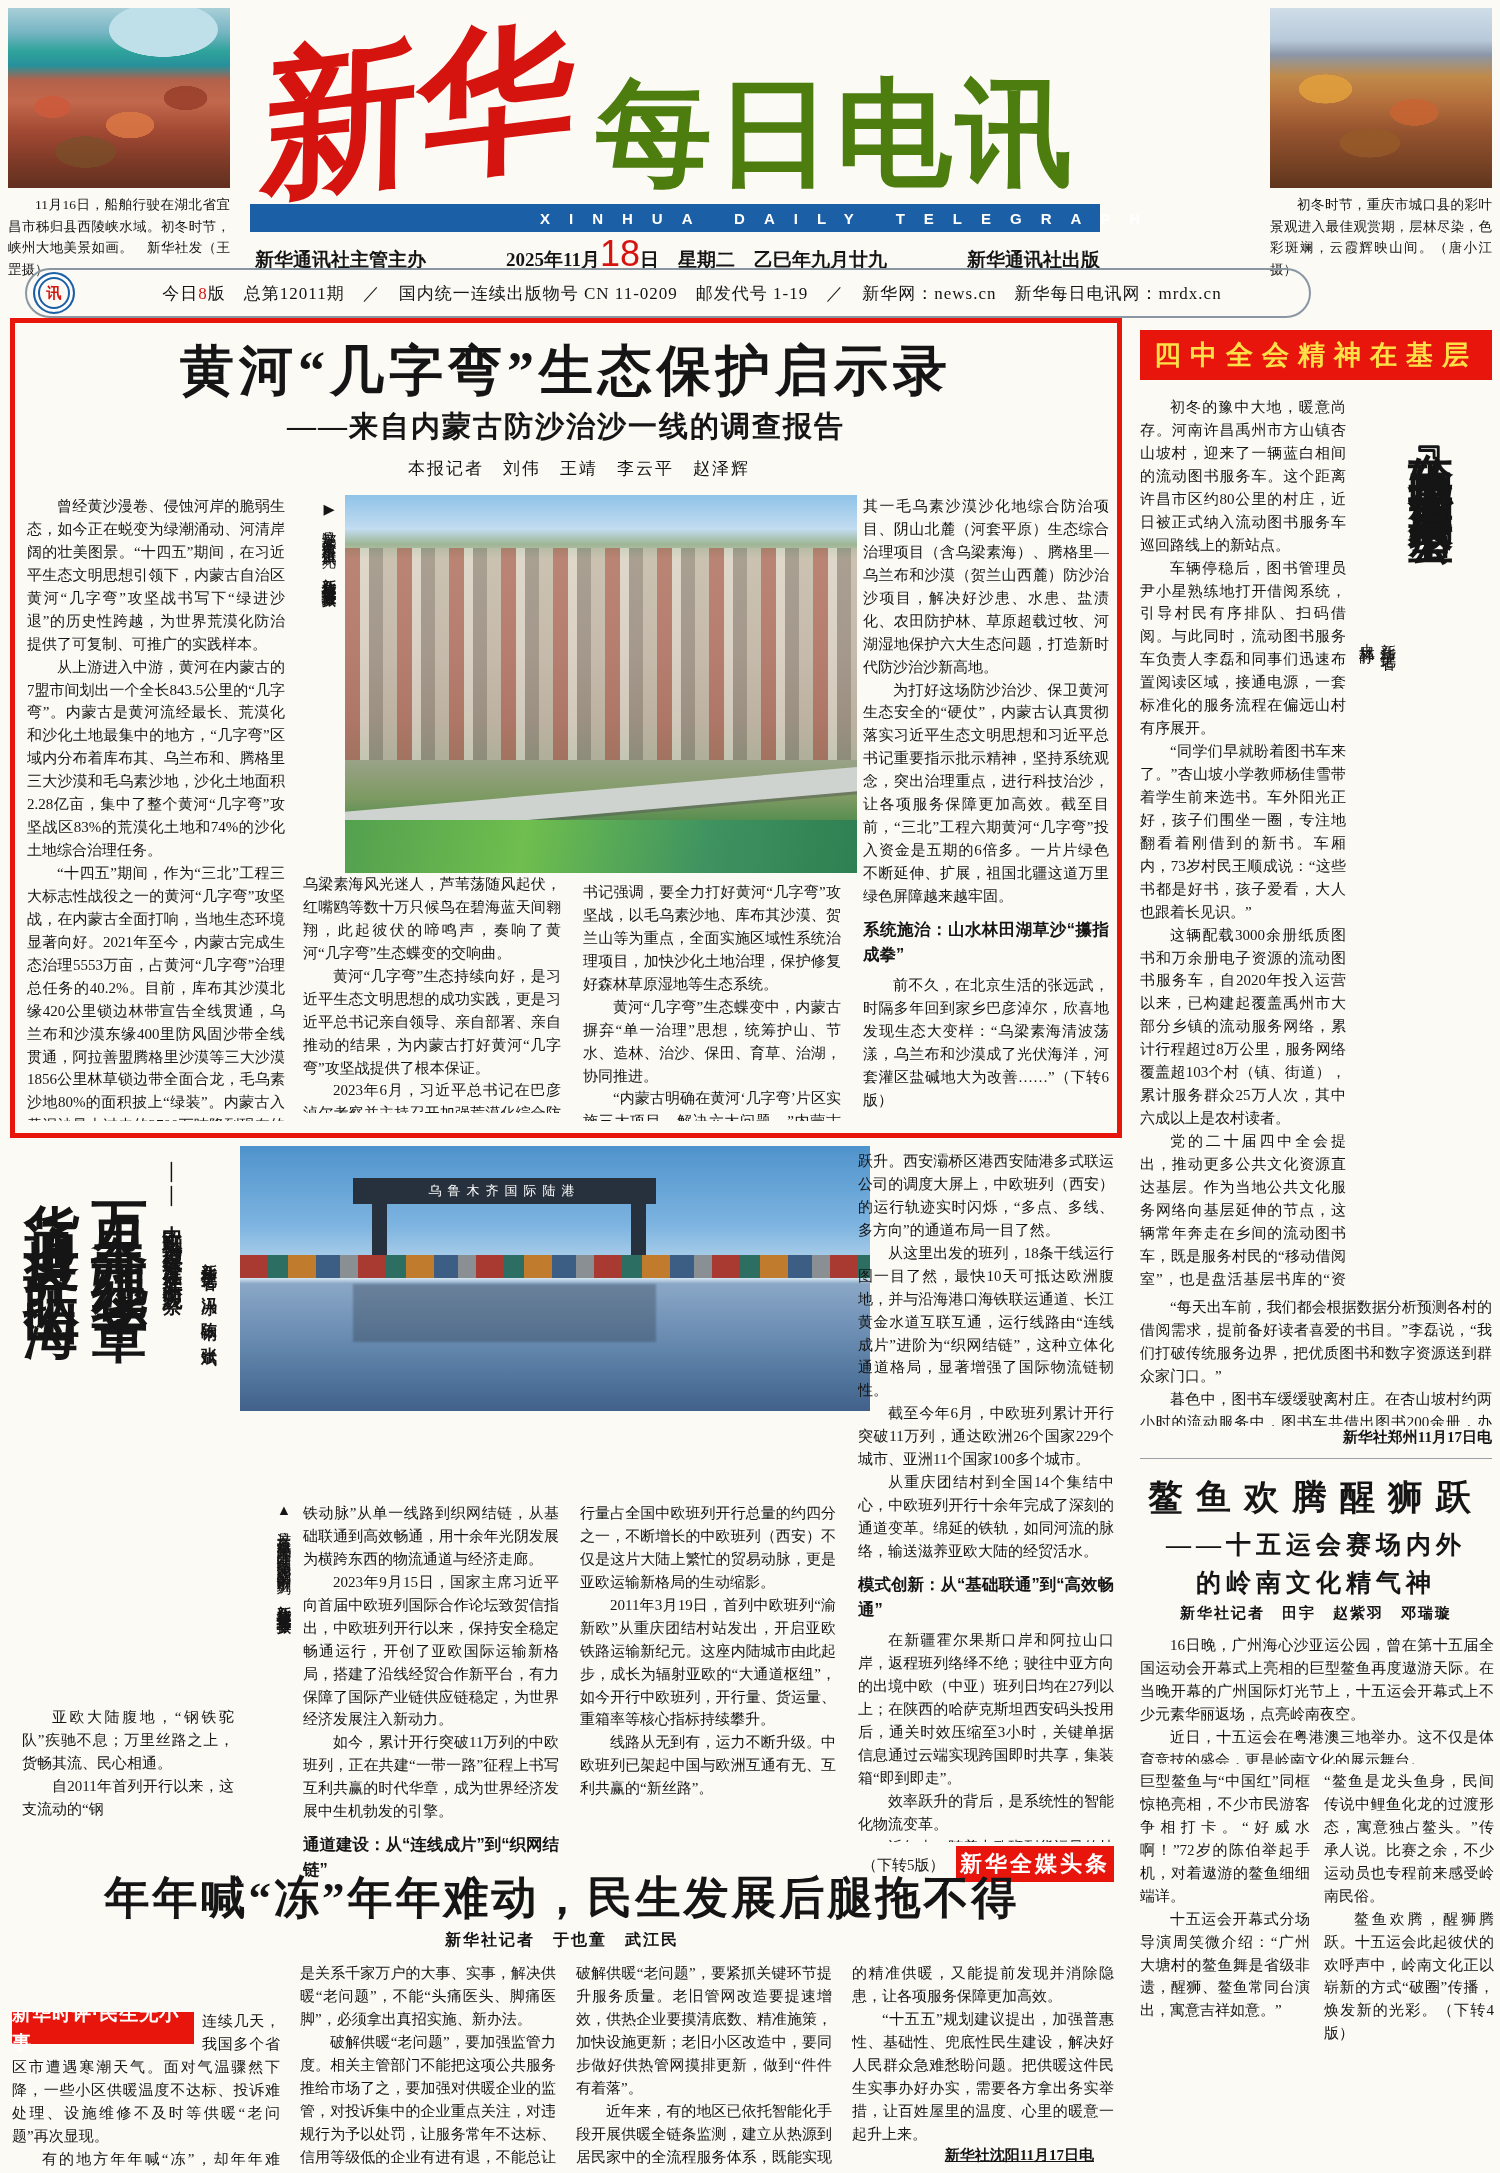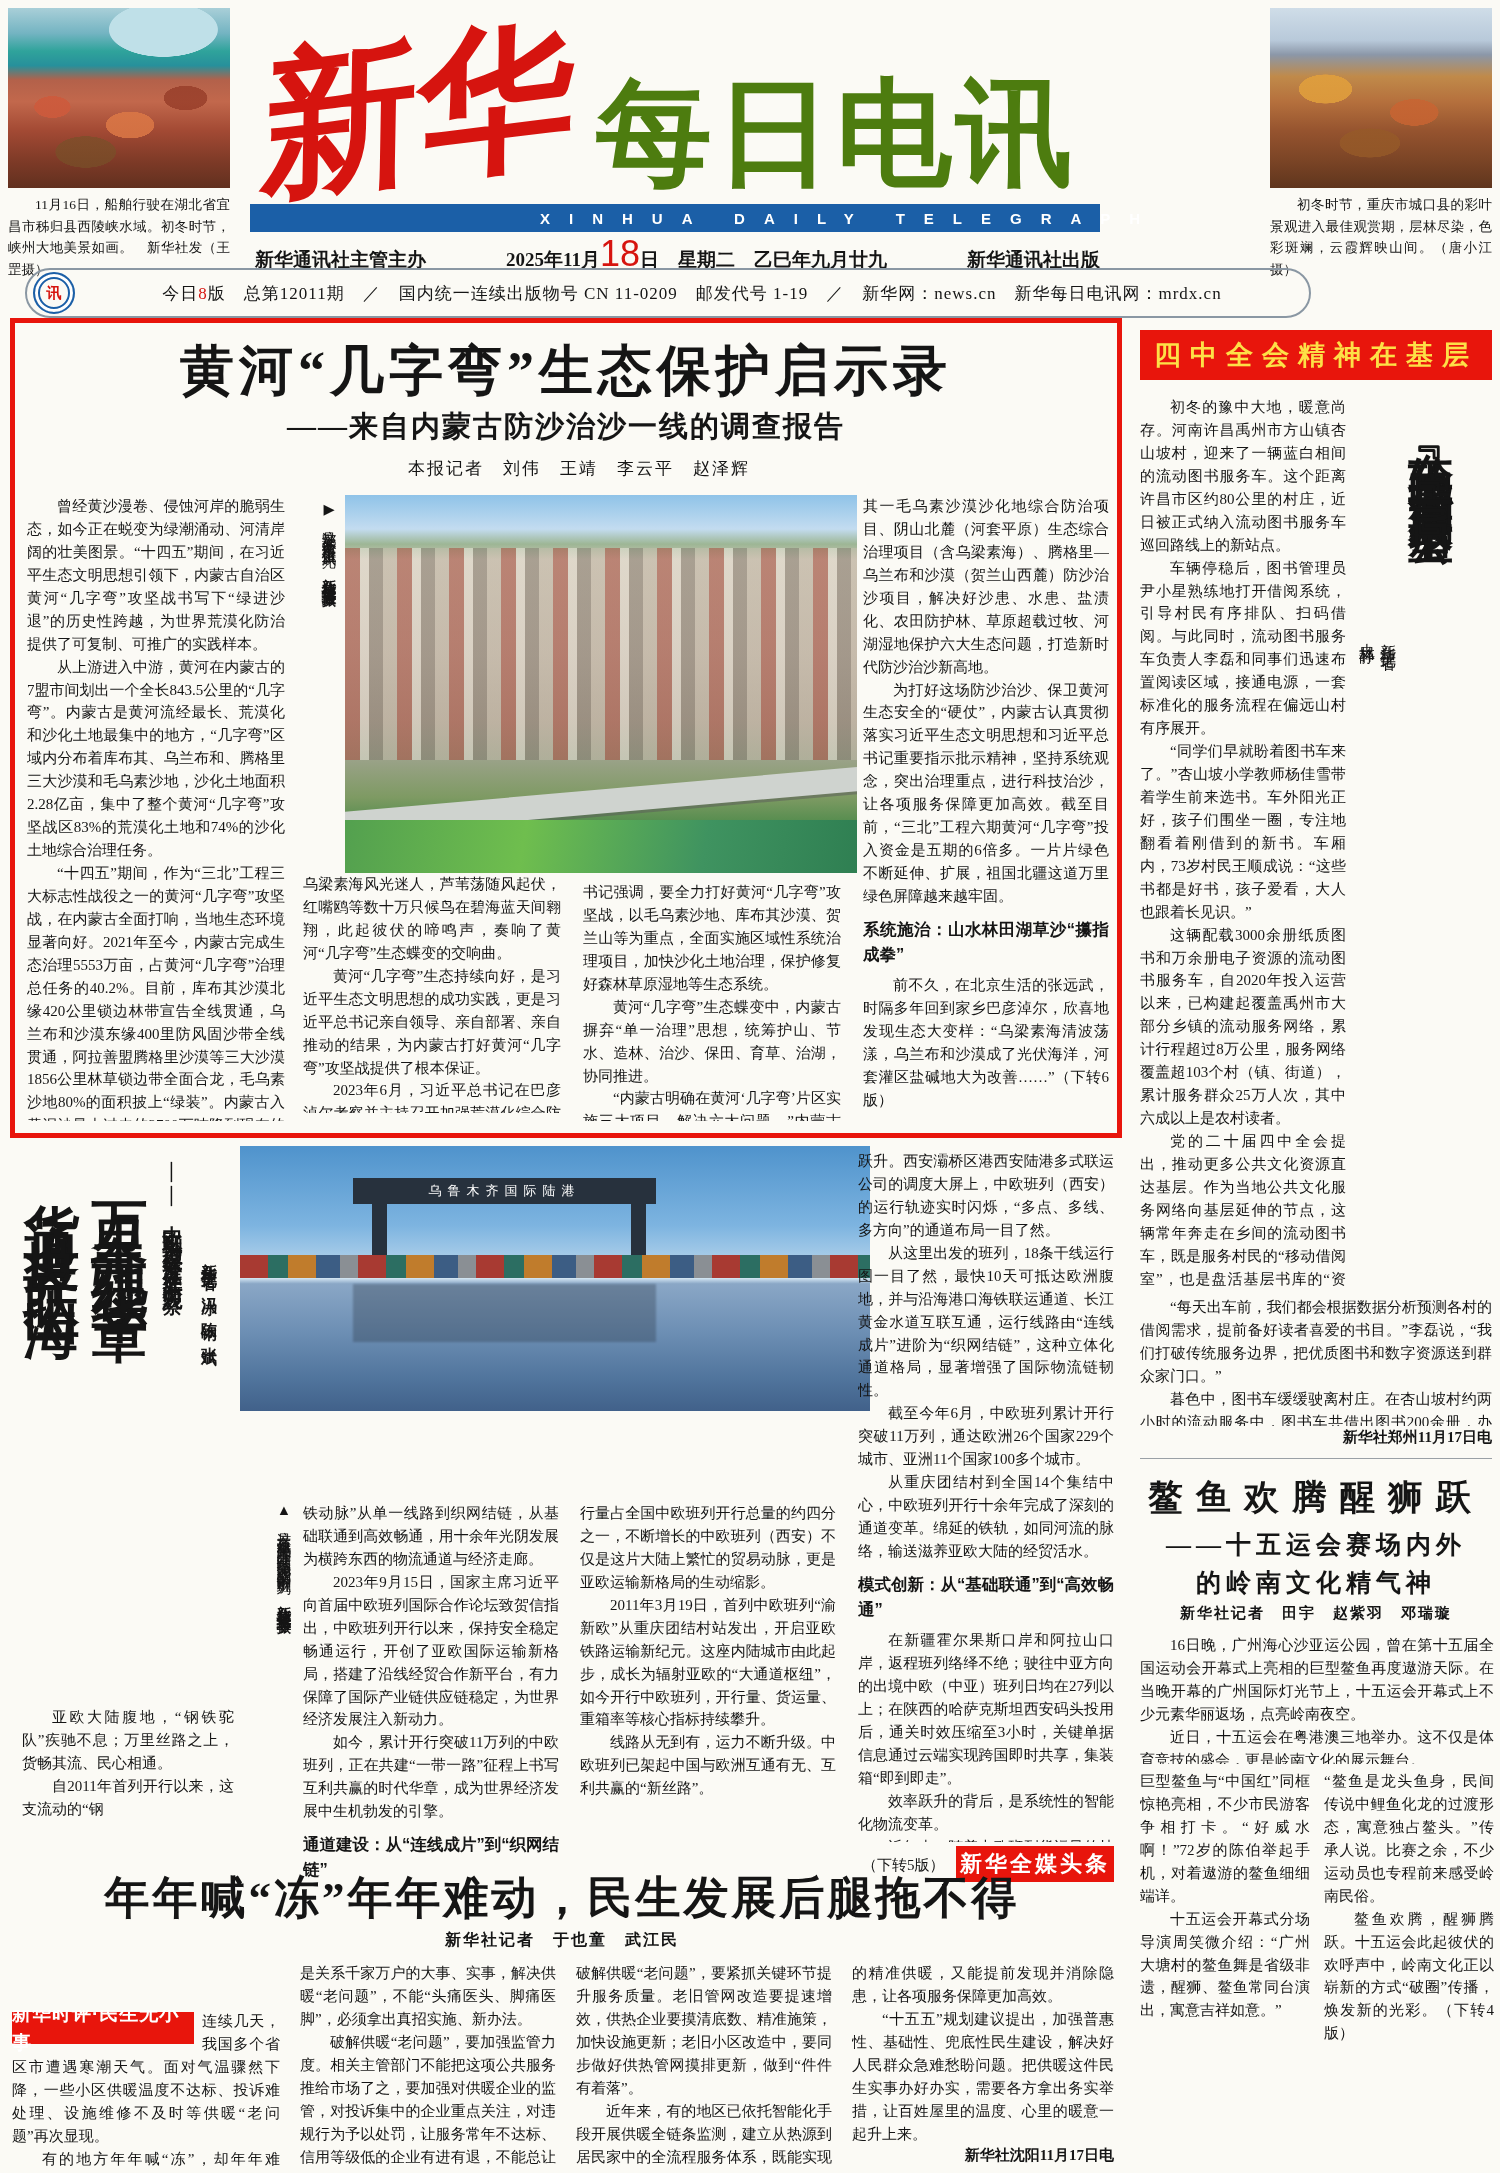--- a/index.html
+++ b/index.html
@@ -244,21 +244,21 @@
     <p>破解供暖“老问题”，要加强监管力度。相关主管部门不能把这项公共服务推给市场了之，要加强对供暖企业的监管，对投诉集中的企业重点关注，对违规行为予以处罚，让服务常年不达标、信用等级低的企业有进有退，不能总让老百姓</p>
   </div>
 <div class="abs bodycol" style="left:576px;top:1962px;width:256px;height:206px;">
     <p class="noindent">破解供暖“老问题”，要紧抓关键环节提升服务质量。老旧管网改造要提速增效，供热企业要摸清底数、精准施策，加快设施更新；老旧小区改造中，要同步做好供热管网摸排更新，做到“件件有着落”。</p>
     <p>近年来，有的地区已依托智能化手段开展供暖全链条监测，建立从热源到居民家中的全流程服务体系，既能实现按需</p>
   </div>
 <div class="abs bodycol" style="left:852px;top:1962px;width:262px;height:182px;">
     <p class="noindent">的精准供暖，又能提前发现并消除隐患，让各项服务保障更加高效。</p>
     <p>“十五五”规划建议提出，加强普惠性、基础性、兜底性民生建设，解决好人民群众急难愁盼问题。把供暖这件民生实事办好办实，需要各方拿出务实举措，让百姓屋里的温度、心里的暖意一起升上来。</p>
   </div>
-<div class="abs dl-end" style="left:852px;top:2146px;width:262px;">新华社沈阳11月17日电</div>
+<div class="abs dl-end" style="left:832px;top:2146px;width:262px;text-decoration:underline;">新华社沈阳11月17日电</div>
 
 <div class="abs h3" style="left:1140px;top:1474px;width:352px;">鳌鱼欢腾醒狮跃</div>
 <div class="abs h3sub" style="left:1140px;top:1528px;width:352px;">——十五运会赛场内外</div>
 <div class="abs h3sub" style="left:1140px;top:1566px;width:352px;">的岭南文化精气神</div>
 <div class="abs byline" style="left:1140px;top:1604px;width:352px;font-size:15px;font-weight:bold;">新华社记者　田宇　赵紫羽　邓瑞璇</div>
 
 <div class="abs bodycol" style="left:1140px;top:1634px;width:354px;height:130px;">
     <p>16日晚，广州海心沙亚运公园，曾在第十五届全国运动会开幕式上亮相的巨型鳌鱼再度遨游天际。在当晚开幕的广州国际灯光节上，十五运会开幕式上不少元素华丽返场，点亮岭南夜空。</p>
     <p>近日，十五运会在粤港澳三地举办。这不仅是体育竞技的盛会，更是岭南文化的展示舞台。</p>
   </div>

